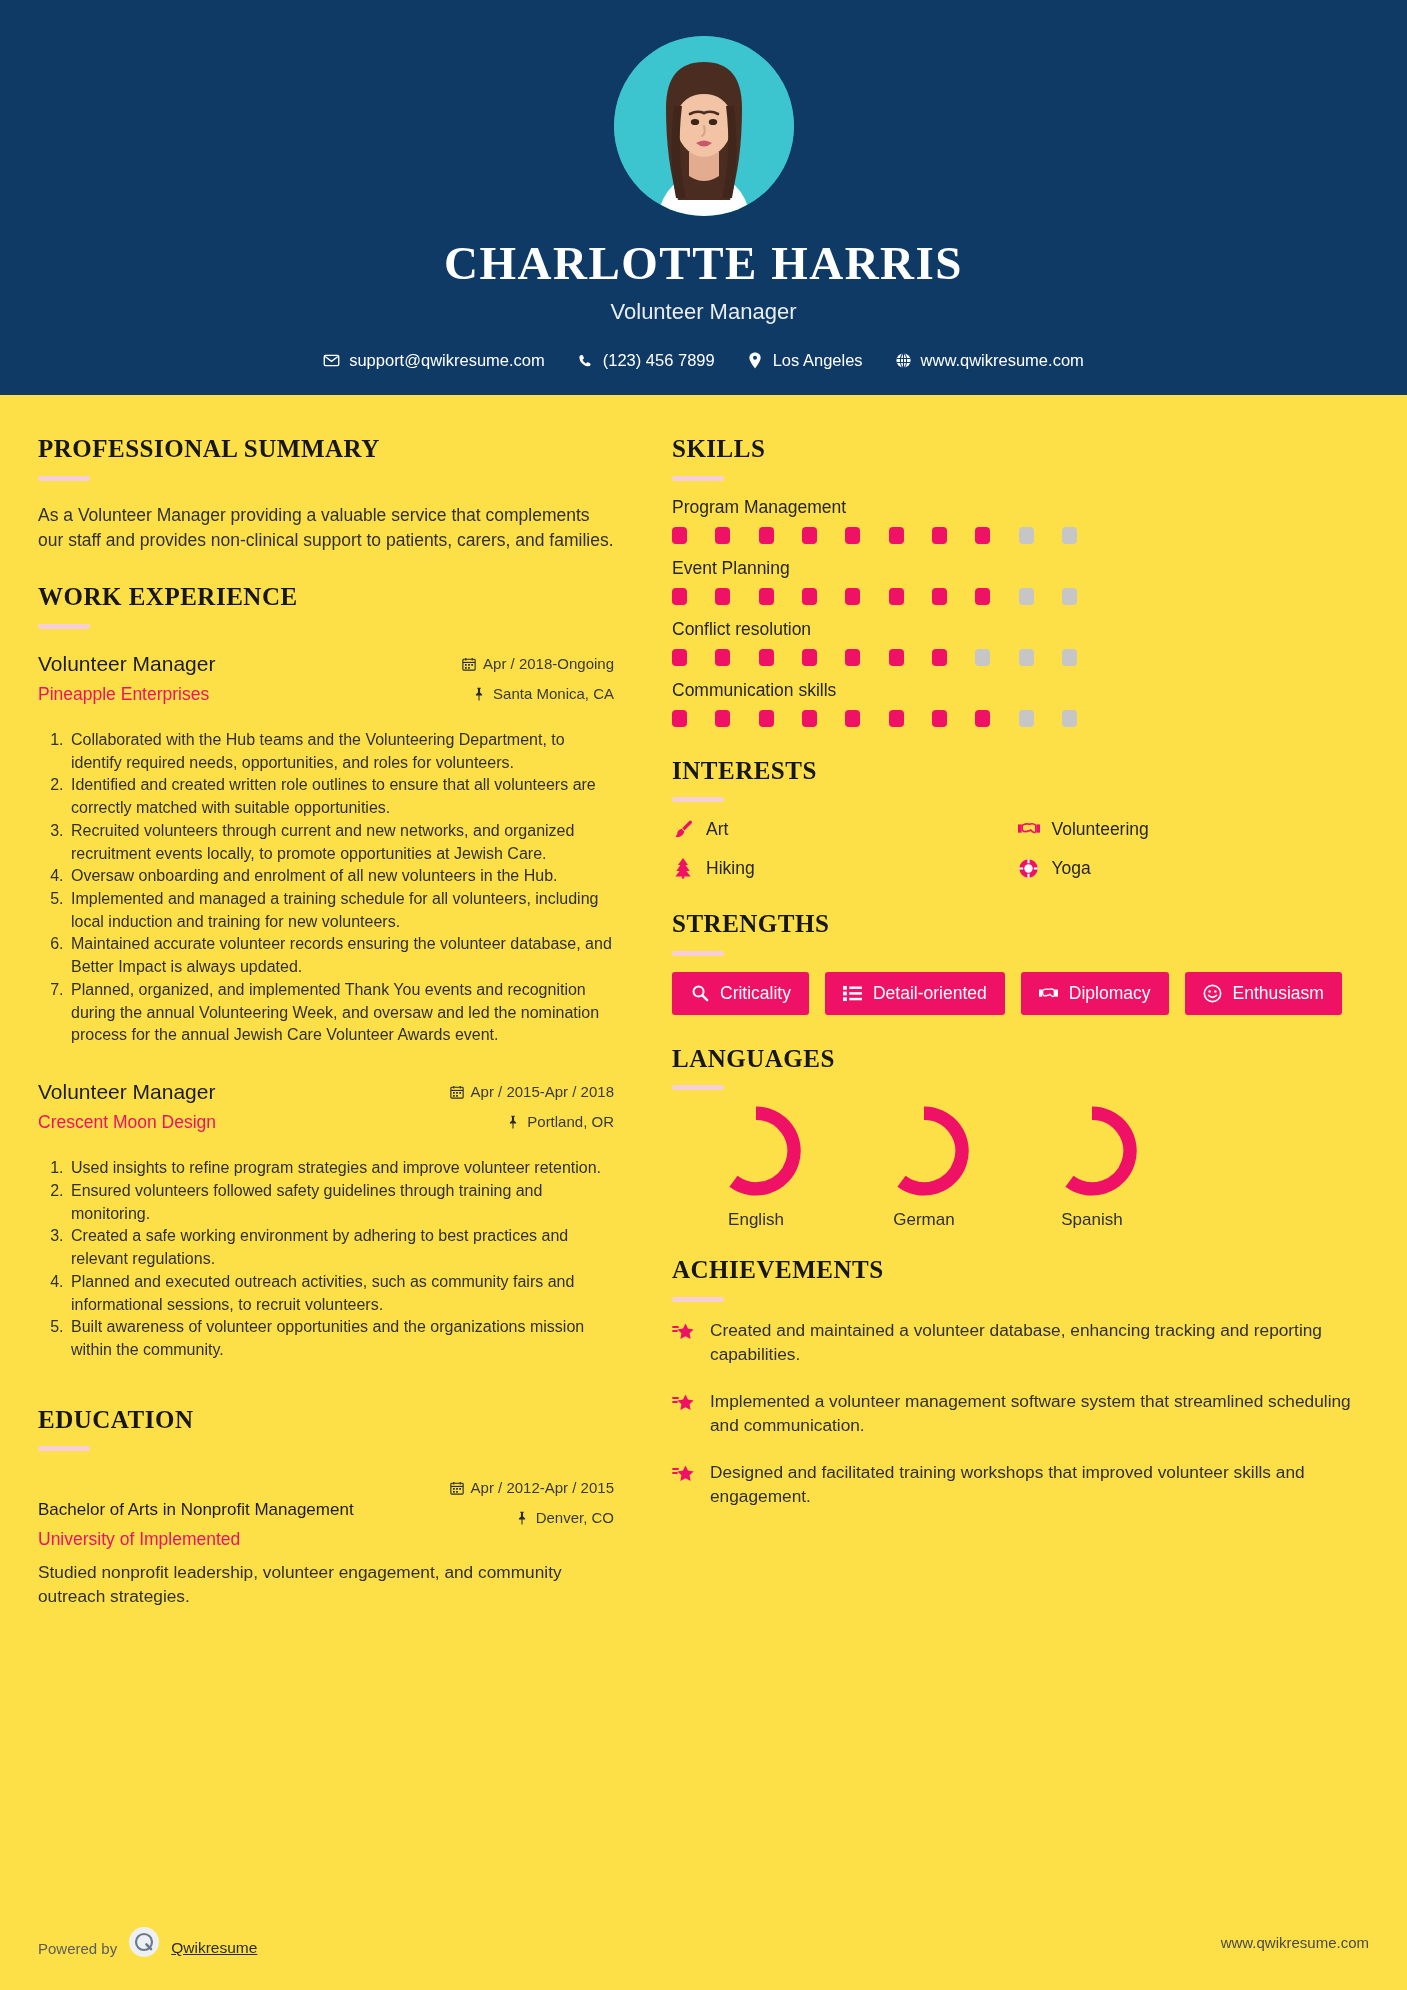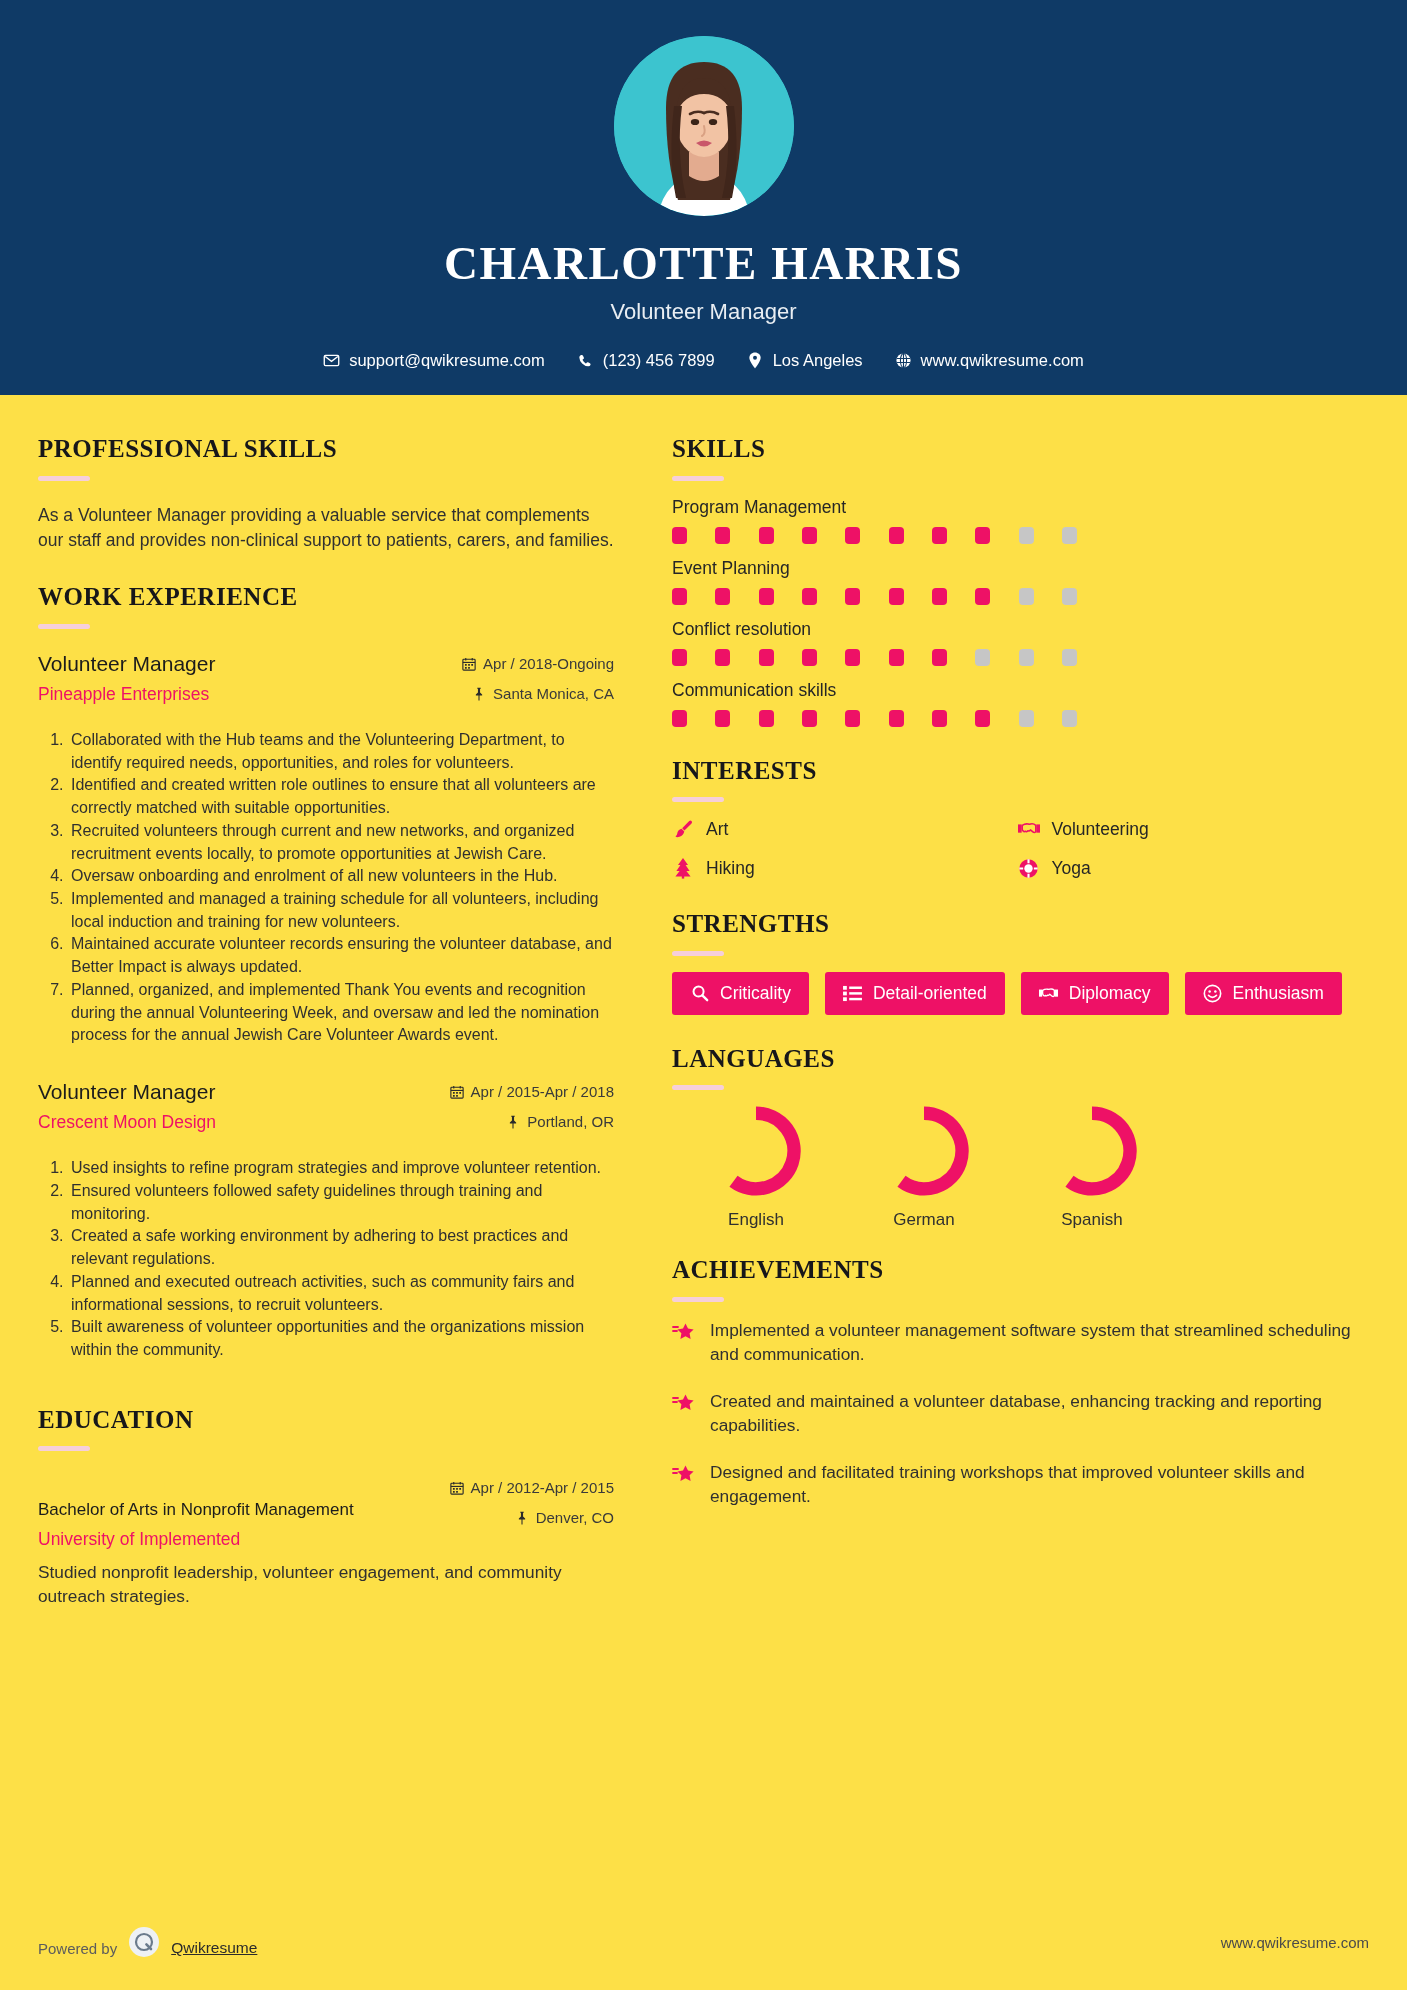--- a/index.html
+++ b/index.html
@@ -220,21 +220,21 @@
         <span>www.qwikresume.com</span>
       </div>
     </div>
   </div>
 
   <div class="body">
 
     <div class="col-left">
 
       <div class="sec-head">
-        <div class="sec-title">PROFESSIONAL SKILLS</div>
+        <div class="sec-title">PROFESSIONAL SUMMARY</div>
         <div class="sec-rule"></div>
       </div>
       <p class="summary">As a Volunteer Manager providing a valuable service that complements our staff and provides non-clinical support to patients, carers, and families.</p>
 
       <div class="sec-head" style="margin-top:30px;">
         <div class="sec-title">WORK EXPERIENCE</div>
         <div class="sec-rule"></div>
       </div>
 
       <div class="job" style="margin-top:12px;">
@@ -563,30 +563,30 @@
       </div>
 
       <div>
         <div class="ach">
           <span class="ach-ic">
             <svg width="24" height="22" viewBox="0 0 24 22">
                 <path d="M1 5 h5 M1 9 h4" stroke="#ee1166" stroke-width="1.8" stroke-linecap="round"></path>
                 <path d="M13.5 1.5 L16 6.6 L21.6 7.4 L17.6 11.3 L18.6 16.9 L13.5 14.2 L8.4 16.9 L9.4 11.3 L5.4 7.4 L11 6.6 Z" fill="#ee1166"></path>
               </svg>
           </span>
-          <div class="ach-text">Implemented a volunteer management software system that streamlined scheduling and communication.</div>
+          <div class="ach-text">Created and maintained a volunteer database, enhancing tracking and reporting capabilities.</div>
         </div>
         <div class="ach">
           <span class="ach-ic">
             <svg width="24" height="22" viewBox="0 0 24 22">
                 <path d="M1 5 h5 M1 9 h4" stroke="#ee1166" stroke-width="1.8" stroke-linecap="round"></path>
                 <path d="M13.5 1.5 L16 6.6 L21.6 7.4 L17.6 11.3 L18.6 16.9 L13.5 14.2 L8.4 16.9 L9.4 11.3 L5.4 7.4 L11 6.6 Z" fill="#ee1166"></path>
               </svg>
           </span>
-          <div class="ach-text">Created and maintained a volunteer database, enhancing tracking and reporting capabilities.</div>
+          <div class="ach-text">Implemented a volunteer management software system that streamlined scheduling and communication.</div>
         </div>
         <div class="ach">
           <span class="ach-ic">
             <svg width="24" height="22" viewBox="0 0 24 22">
                 <path d="M1 5 h5 M1 9 h4" stroke="#ee1166" stroke-width="1.8" stroke-linecap="round"></path>
                 <path d="M13.5 1.5 L16 6.6 L21.6 7.4 L17.6 11.3 L18.6 16.9 L13.5 14.2 L8.4 16.9 L9.4 11.3 L5.4 7.4 L11 6.6 Z" fill="#ee1166"></path>
               </svg>
           </span>
           <div class="ach-text">Designed and facilitated training workshops that improved volunteer skills and engagement.</div>
         </div>

